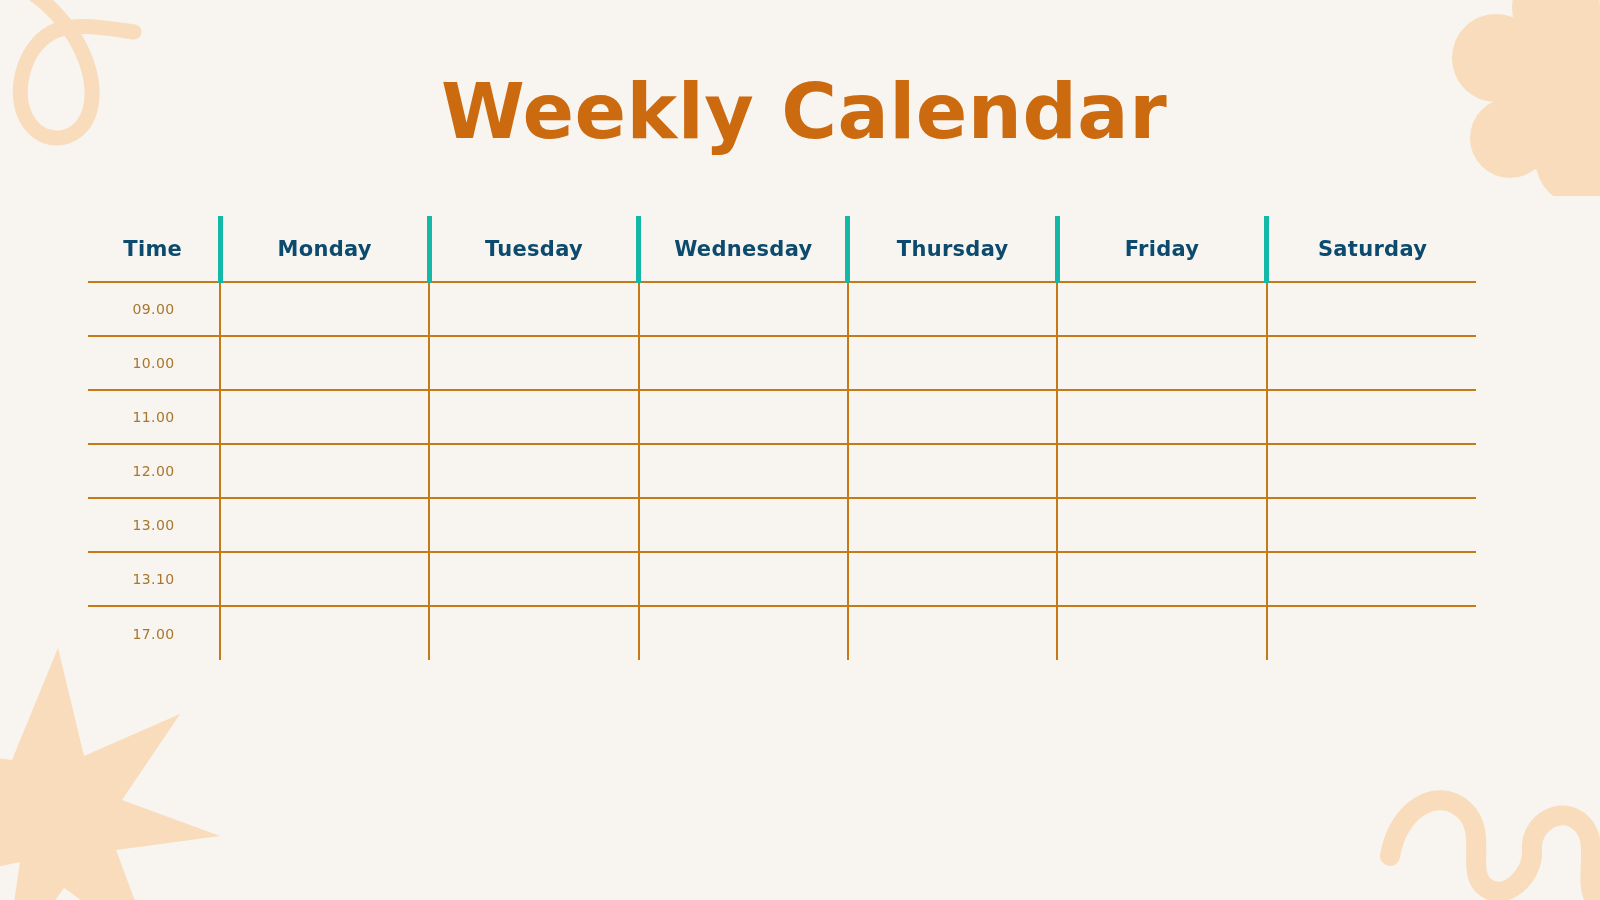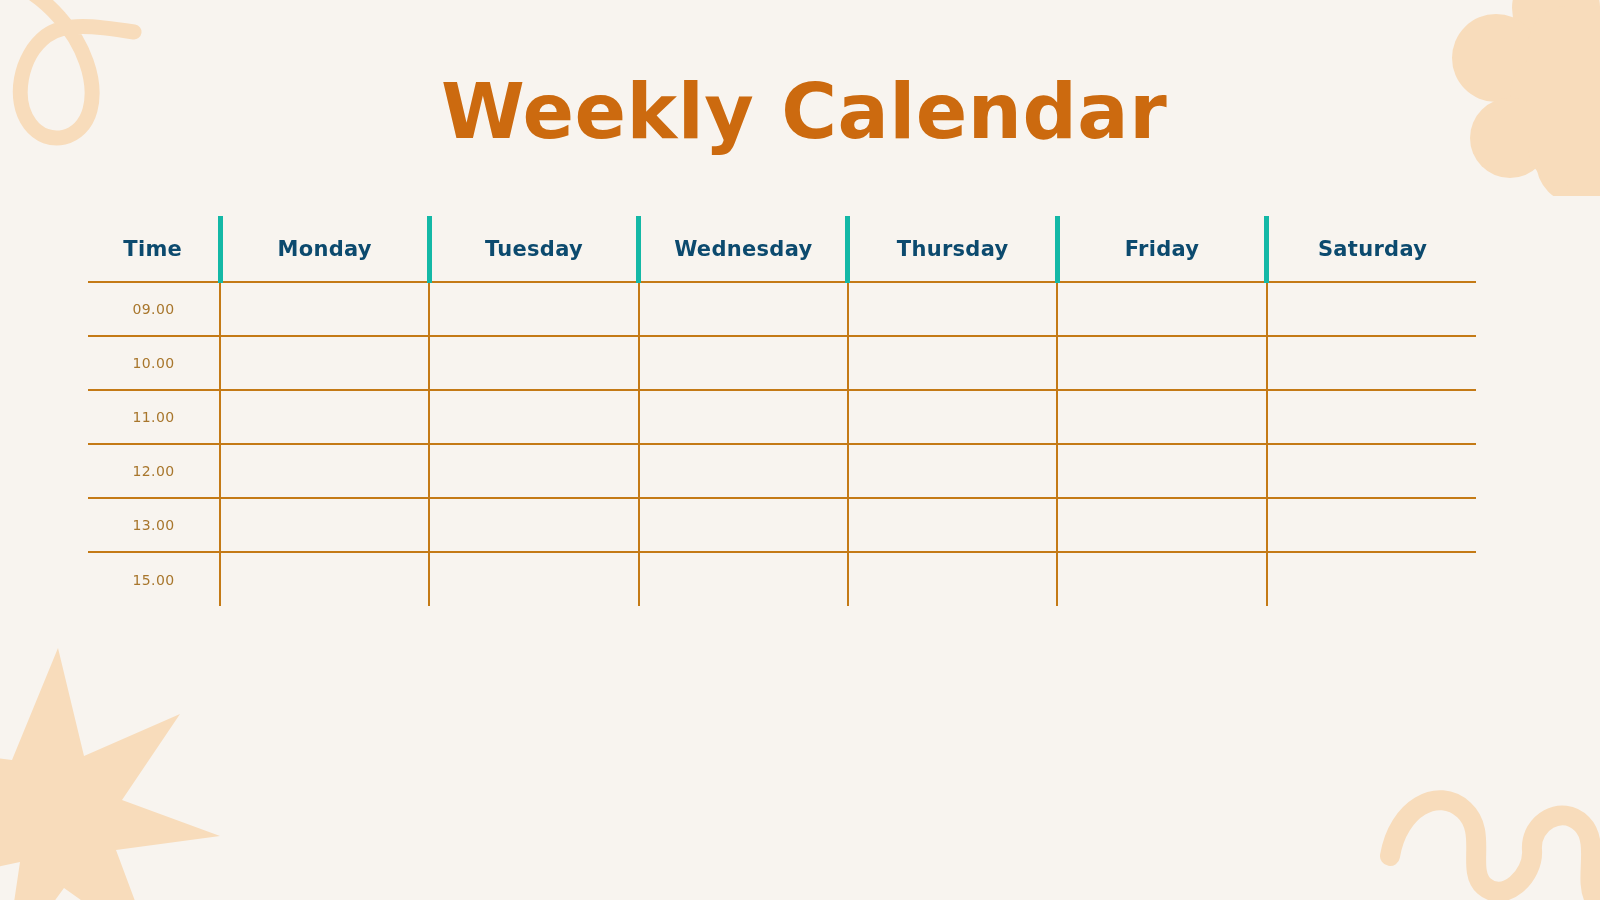--- a/index.html
+++ b/index.html
@@ -189,21 +189,30 @@
       <tr>
         <td class="time-cell">13.00</td>
         <td class="day-cell"></td>
         <td class="day-cell"></td>
         <td class="day-cell"></td>
         <td class="day-cell"></td>
         <td class="day-cell"></td>
         <td class="day-cell"></td>
       </tr>
       <tr>
-        <td class="time-cell">15.00</td>
+        <td class="time-cell">13.10</td>
+        <td class="day-cell"></td>
+        <td class="day-cell"></td>
+        <td class="day-cell"></td>
+        <td class="day-cell"></td>
+        <td class="day-cell"></td>
+        <td class="day-cell"></td>
+      </tr>
+      <tr>
+        <td class="time-cell">17.00</td>
         <td class="day-cell"></td>
         <td class="day-cell"></td>
         <td class="day-cell"></td>
         <td class="day-cell"></td>
         <td class="day-cell"></td>
         <td class="day-cell"></td>
       </tr>
     </tbody>
 </table>
 

